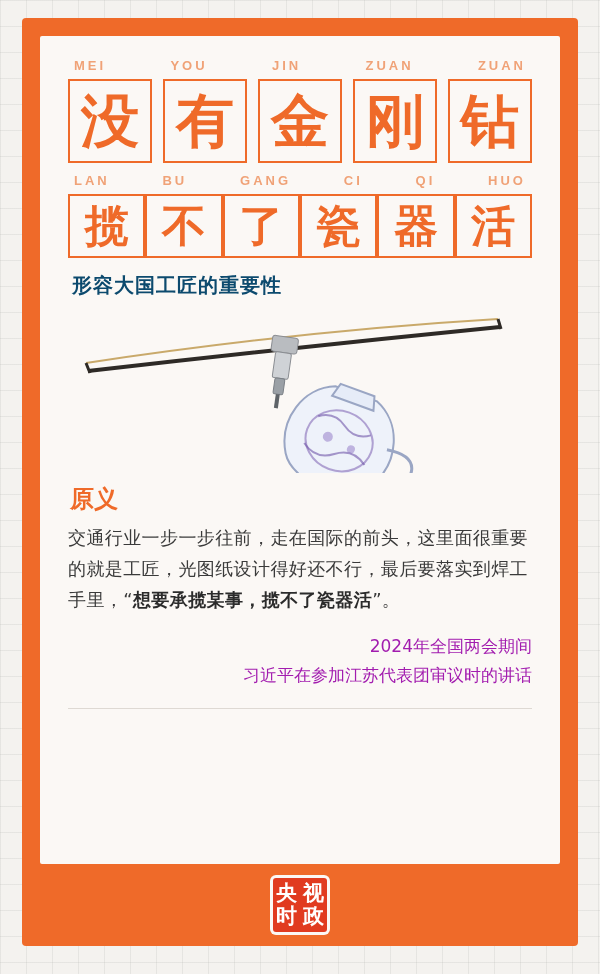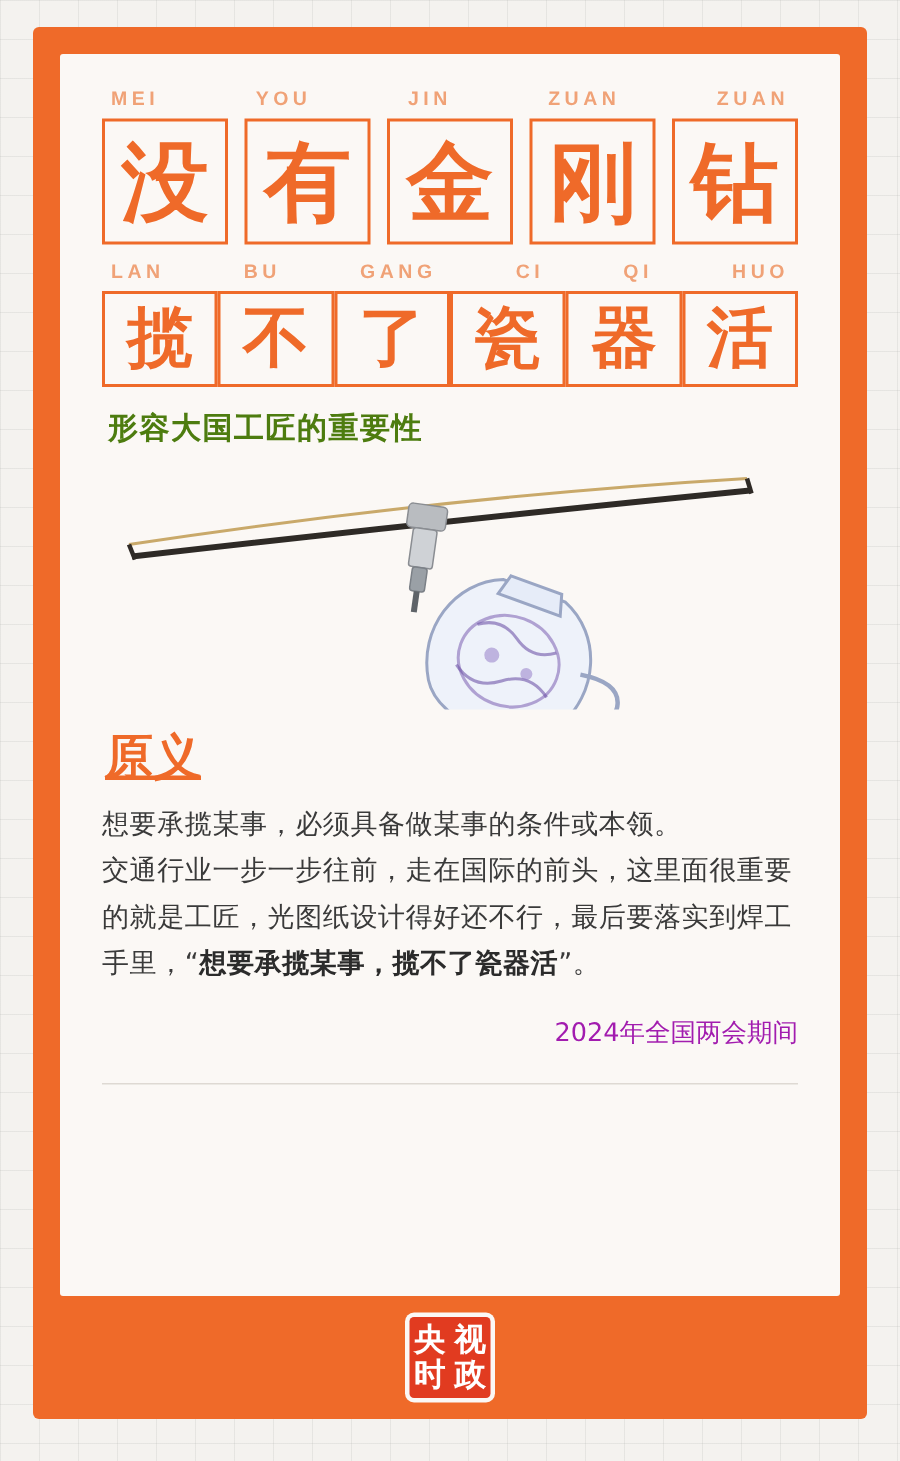--- a/index.html
+++ b/index.html
@@ -73,42 +73,41 @@
     font-weight: bold;
     font-family: "DejaVu Sans", sans-serif;
     line-height: 1;
   }
   .char-row.second .char-box {
     width: 84px;
     height: 64px;
     font-size: 44px;
   }
   .subtitle {
-    color: #4d7c0f;
+    color: #0c4a6e;
     font-size: 20px;
     font-weight: bold;
     margin: 14px 0 4px 4px;
     letter-spacing: 1px;
     font-family: "DejaVu Sans", sans-serif;
   }
   
   .illustration {
     position: relative;
     height: 168px;
     margin-top: 6px;
   }
   .illustration svg { display: block; }
   
   .section-title {
     color: #ef6a29;
-    font-size: 32px;
+    font-size: 24px;
     font-weight: bold;
     margin: 10px 0 8px 2px;
     font-family: "DejaVu Sans", sans-serif;
-    text-decoration: underline;
   }
   .body-text {
     color: #3a3a3a;
     font-size: 18px;
     line-height: 1.72;
     letter-spacing: 0.4px;
     font-family: "DejaVu Sans", sans-serif;
   }
   .quote-strong { font-weight: bold; color: #2b2b2b; }
   .attribution {
@@ -218,26 +217,26 @@
           <path d="M34 40 q 14 -10 28 0 q 14 10 28 0" fill="none" stroke="#6f55a8" stroke-width="2" opacity="0.6"></path>
           <path d="M30 70 q 16 12 32 0 q 16 -12 32 0" fill="none" stroke="#6f55a8" stroke-width="2" opacity="0.6"></path>
           <circle cx="50" cy="56" r="5" fill="#8d74c4" opacity="0.5"></circle>
           <circle cx="76" cy="60" r="4" fill="#8d74c4" opacity="0.5"></circle>
           <path d="M110 48 q 26 -4 30 10 q 4 14 -18 14" fill="none" stroke="#9aa6c4" stroke-width="3"></path>
         </g>
       </svg>
     </div>
 
     <div class="section-title">原义</div>
-    <div class="body-text">想要承揽某事，必须具备做某事的条件或本领。</div>
 
     <div class="body-text"><span>交通行业一步一步往前，走在国际的前头，这里面很重要的就是工匠，光图纸设计得好还不行，最后要落实到焊工手里，“</span><span class="quote-strong">想要承揽某事，揽不了瓷器活</span><span>”。</span></div>
 
     <div class="attribution">
       <div>2024年全国两会期间</div>
+      <div>习近平在参加江苏代表团审议时的讲话</div>
     </div>
 
     <div class="divider"></div>
   </div>
 
   <div class="footer">
     <div class="logo">
       <span>央</span>
       <span>视</span>
       <span>时</span>

